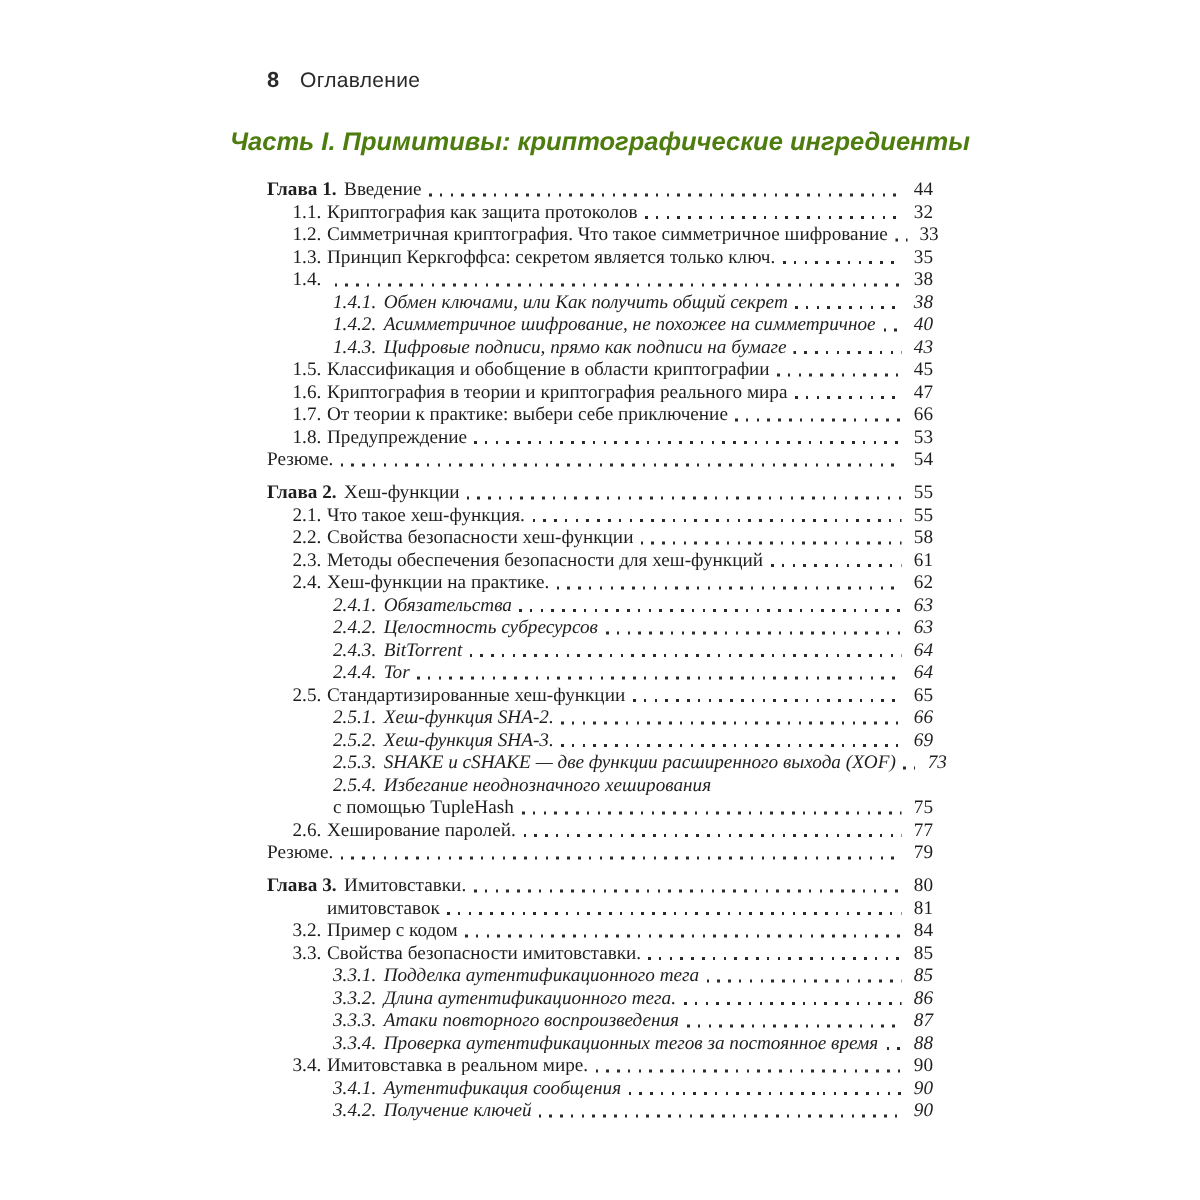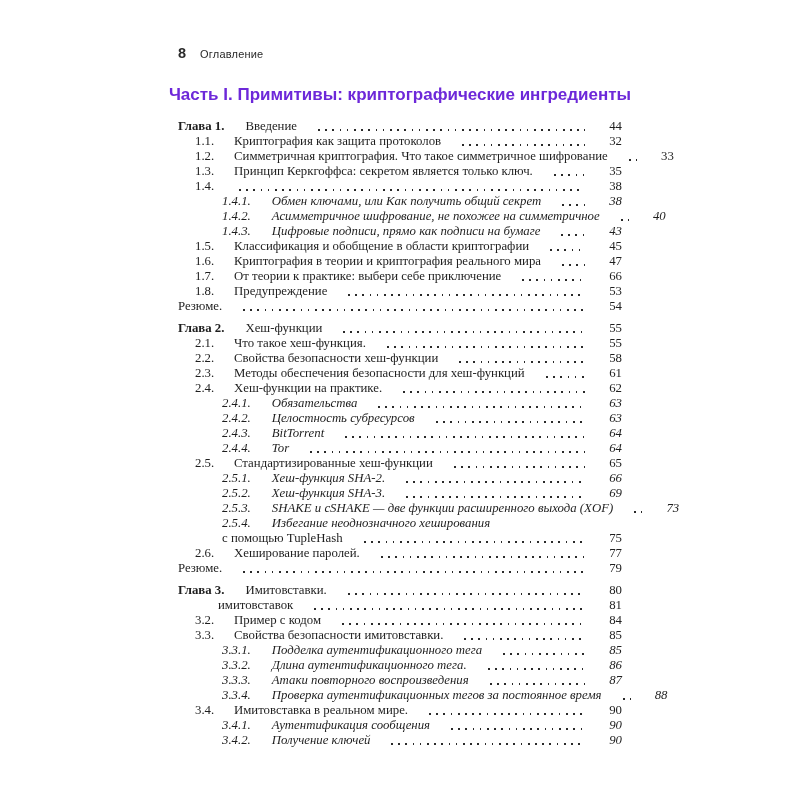--- a/index.html
+++ b/index.html
@@ -21,46 +21,46 @@
     display: flex;
     align-items: baseline;
     font-family: "Liberation Sans", "DejaVu Sans", sans-serif;
     color: #2a2a2a;
   }
   .running-header .pagenum {
     font-weight: bold;
     font-size: 14.5px;
   }
   .running-header .headtitle {
-    font-size: 11px;
+    font-size: 14px;
     margin-left: 14px;
     letter-spacing: 0.2px;
   }
   .part-heading {
     position: absolute;
     left: 0; right: 0; top: 85px;
     text-align: center;
     font-family: "Liberation Sans", "DejaVu Sans", sans-serif;
     font-weight: bold;
     font-size: 17px;
-    color: #6d28d9;
+    color: #4d7c0f;
+    font-style: italic;
   }
   .toc {
     position: absolute;
     left: 178px; top: 112px;
     width: 444px;
     font-size: 12.8px;
     line-height: 15px;
   }
   .row {
     display: flex;
     align-items: baseline;
     white-space: nowrap;
     height: 15px;
-    gap: 16px;
   }
   .row.chapter { margin-top: 7px; }
   .row.section { padding-left: 17px; }
   .row.subsection { padding-left: 44px; font-style: italic; }
   .row.cont-section { padding-left: 40px; }
   .row.cont-subsection { padding-left: 44px; }
   .chapnum { font-weight: bold; margin-right: 5px; }
   .secnum { flex: 0 0 23px; }
   .subnum { margin-right: 5px; }
   .entry-title { flex: 0 0 auto; }

